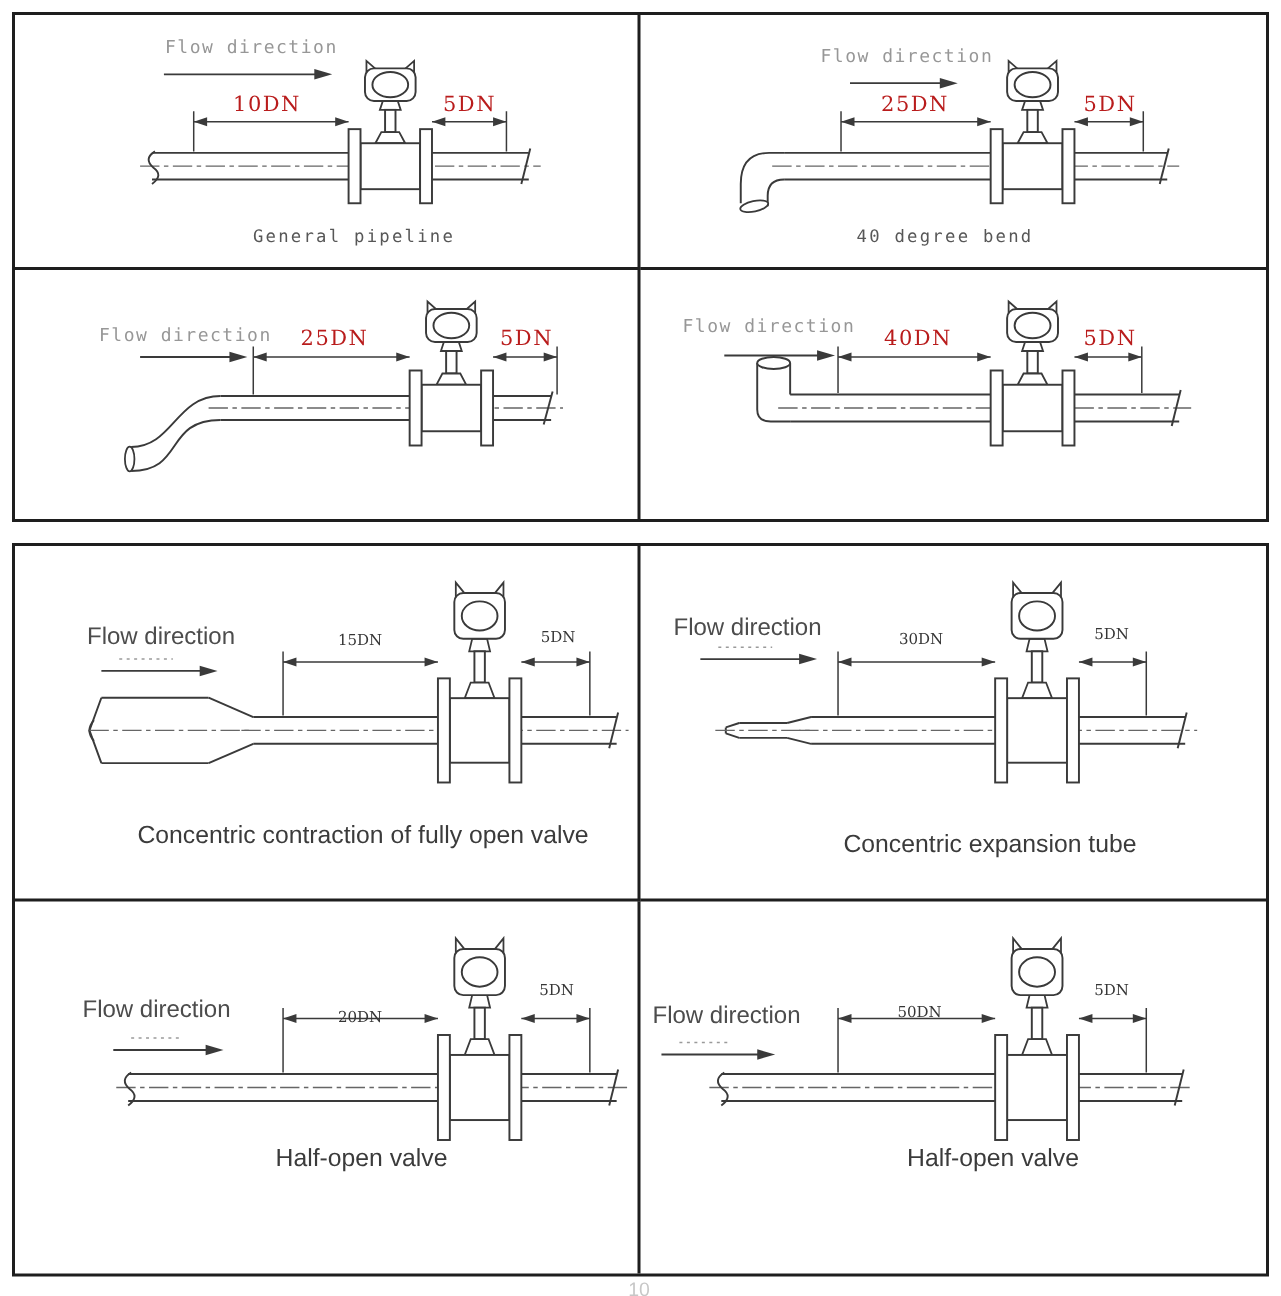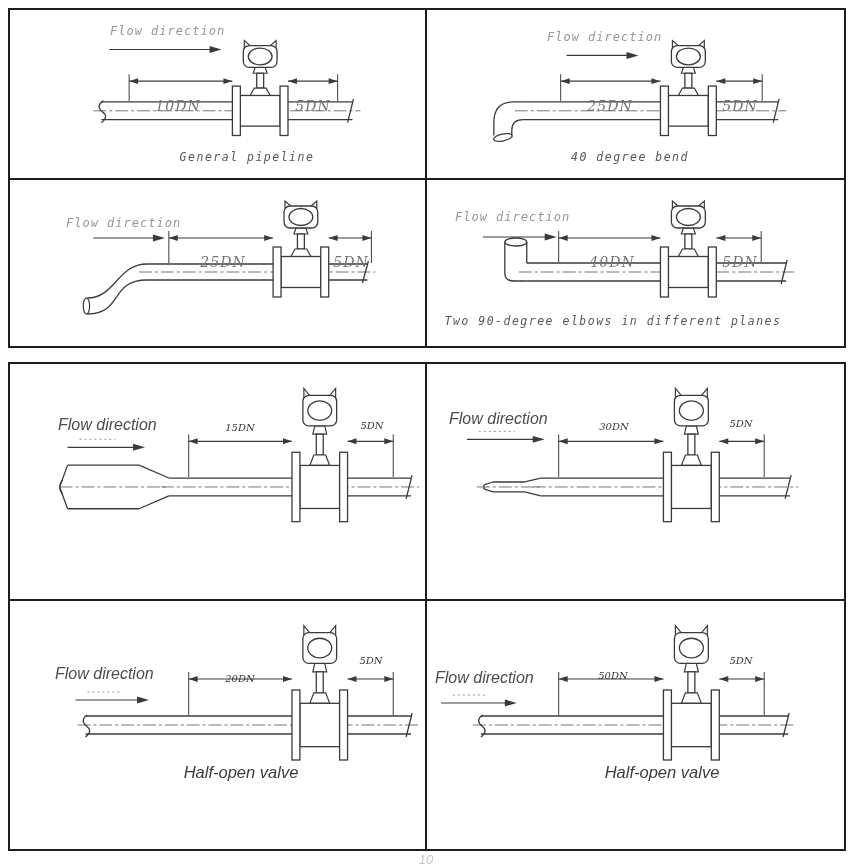--- a/index.html
+++ b/index.html
@@ -1,31 +1,31 @@
 <!DOCTYPE html>
 <html style="--border: #1e1e1e; --line: #3a3a3a;"><head>
 <meta charset="utf-8">
 <style>
   :root{ --border:#1e1e1e; --line:#3a3a3a; }
   html,body{margin:0;padding:0;background:#fff;}
   #page{position:relative;width:854px;height:864px;background:#fff;overflow:hidden;
-        font-family:"Liberation Sans",sans-serif;font-style:italic;}
+        font-family:"Liberation Sans",sans-serif;}
   .box{position:absolute;left:8px;width:838px;border:2px solid var(--border);
        box-sizing:border-box;display:grid;grid-template-columns:1fr 1fr;background:#fff;}
   #box-top{top:8px;height:340px;grid-template-rows:170px 166px;}
   #box-bottom{top:362px;height:489px;grid-template-rows:237px 248px;}
   .panel{position:relative;box-sizing:border-box;}
   .c0{border-right:2px solid var(--border);}
   .r0{border-bottom:2px solid var(--border);}
   .panel svg{position:absolute;left:0;top:0;width:100%;height:100%;}
   .lbl{position:absolute;white-space:nowrap;}
   .ctr{transform:translateX(-50%);}
   .top-flow{font-family:"DejaVu Sans Mono",monospace;font-size:12px;letter-spacing:1px;color:#979797;}
   .bot-flow{font-family:"Liberation Sans",sans-serif;font-size:16px;color:#4c4c4c;}
-  .top-dim{font-family:"DejaVu Serif",serif;font-size:14px;letter-spacing:1px;color:#737373;margin-top:36px;}
+  .top-dim{font-family:"DejaVu Serif",serif;font-size:14px;letter-spacing:1px;color:#b91c1c;}
   .bot-dim{font-family:"DejaVu Serif",serif;font-size:10px;color:#363636;}
   .top-cap{font-family:"DejaVu Sans Mono",monospace;font-size:11.5px;letter-spacing:1.5px;color:#575757;}
   .bot-cap{font-family:"Liberation Sans",sans-serif;font-size:16.5px;color:#3b3b3b;}
   #footer-mark{position:absolute;left:426px;top:852px;transform:translateX(-50%);
     font-size:13px;color:#9a9a9a;opacity:.55;font-family:"Liberation Sans",sans-serif;}
 </style>
 </head>
 <body>
 
 <div id="page">
@@ -56,21 +56,21 @@
           <polygon points="242,86.5 262,86.5 258,79 246,79" stroke="#3a3a3a" stroke-width="1.2" fill="#fff"></polygon>
           <rect x="232" y="86.5" width="40" height="31" rx="0" stroke="#3a3a3a" stroke-width="1.3" fill="#fff"></rect>
           <rect x="224" y="77" width="8" height="50" rx="0" stroke="#3a3a3a" stroke-width="1.3" fill="#fff"></rect>
           <rect x="272" y="77" width="8" height="50" rx="0" stroke="#3a3a3a" stroke-width="1.3" fill="#fff"></rect>
           <line x1="100" y1="40" x2="205" y2="40" stroke="#3a3a3a" stroke-width="1.2" fill="none"></line>
           <polygon points="213,40 201,36.5 201,43.5" fill="#3a3a3a"></polygon>
         </svg>
       <div class="lbl top-flow" style="left:100px;top:14px">Flow direction</div>
       <div class="lbl top-dim ctr" style="left:168px;top:52px">10DN</div>
       <div class="lbl top-dim ctr" style="left:303px;top:52px">5DN</div>
-      <div class="lbl top-cap ctr" style="left:237px;top:140px">General pipeline</div>
+      <div class="lbl top-cap ctr" style="left:226px;top:140px">General pipeline</div>
     </div>
 
     <div class="panel r0">
       <svg class="diagram" preserveAspectRatio="none" viewBox="0 0 418 170">
           <line x1="88" y1="102" x2="360" y2="102" stroke="#666" stroke-width="0.9" fill="none" stroke-dasharray="13 3 3 3"></line>
           <line x1="96" y1="93" x2="352" y2="93" stroke="#3a3a3a" stroke-width="1.3" fill="none"></line>
           <line x1="96" y1="111" x2="352" y2="111" stroke="#3a3a3a" stroke-width="1.3" fill="none"></line>
           <path d="M 96 93 H 86 Q 67 93 67 114 V 127" stroke="#3a3a3a" stroke-width="1.3" fill="none"></path>
           <path d="M 96 111 Q 85 111 85 122 V 129" stroke="#3a3a3a" stroke-width="1.3" fill="none"></path>
           <ellipse cx="76" cy="129" rx="9.5" ry="3.5" transform="rotate(-12 76 129)" stroke="#3a3a3a" stroke-width="1.2" fill="#fff"></ellipse>
@@ -163,21 +163,20 @@
           <polygon points="252,76.5 272,76.5 268,69 256,69" stroke="#3a3a3a" stroke-width="1.2" fill="#fff"></polygon>
           <rect x="242" y="76.5" width="40" height="31" rx="0" stroke="#3a3a3a" stroke-width="1.3" fill="#fff"></rect>
           <rect x="234" y="67" width="8" height="50" rx="0" stroke="#3a3a3a" stroke-width="1.3" fill="#fff"></rect>
           <rect x="282" y="67" width="8" height="50" rx="0" stroke="#3a3a3a" stroke-width="1.3" fill="#fff"></rect>
           <line x1="56" y1="57" x2="122" y2="57" stroke="#3a3a3a" stroke-width="1.2" fill="none"></line>
           <polygon points="130,57 118,53.5 118,60.5" fill="#3a3a3a"></polygon>
         </svg>
       <div class="lbl top-flow" style="left:28px;top:30px">Flow direction</div>
       <div class="lbl top-dim ctr" style="left:185px;top:38px">40DN</div>
       <div class="lbl top-dim ctr" style="left:313px;top:38px">5DN</div>
-      <div class="lbl top-cap ctr" style="left:186px;top:134px">Two 90-degree elbows in different planes</div>
     </div>
   </div>
 
   <div class="box" id="box-bottom">
 
     <div class="panel c0 r0">
       <svg class="diagram" preserveAspectRatio="none" viewBox="0 0 418 237">
           <line x1="152" y1="124" x2="412" y2="124" stroke="#666" stroke-width="0.9" fill="none" stroke-dasharray="13 3 3 3"></line>
           <line x1="160" y1="115" x2="404" y2="115" stroke="#3a3a3a" stroke-width="1.3" fill="none"></line>
           <line x1="160" y1="133" x2="404" y2="133" stroke="#3a3a3a" stroke-width="1.3" fill="none"></line>
@@ -207,20 +206,21 @@
           <rect x="292" y="102.3" width="40" height="43.4" rx="0" stroke="#3a3a3a" stroke-width="1.3" fill="#fff"></rect>
           <rect x="284" y="89" width="8" height="70" rx="0" stroke="#3a3a3a" stroke-width="1.3" fill="#fff"></rect>
           <rect x="332" y="89" width="8" height="70" rx="0" stroke="#3a3a3a" stroke-width="1.3" fill="#fff"></rect>
           <line x1="70" y1="76" x2="106" y2="76" stroke="#9a9a9a" stroke-width="1" fill="none" stroke-dasharray="2 3"></line>
           <line x1="58" y1="84" x2="128" y2="84" stroke="#3a3a3a" stroke-width="1.2" fill="none"></line>
           <polygon points="136,84 124,80.5 124,87.5" fill="#3a3a3a"></polygon>
         </svg>
       <div class="lbl bot-flow" style="left:48px;top:52px">Flow direction</div>
       <div class="lbl bot-dim ctr" style="left:230px;top:58px">15DN</div>
       <div class="lbl bot-dim ctr" style="left:362px;top:56px">5DN</div>
+      <div class="lbl bot-cap ctr" style="left:232px;top:184px">Concentric contraction of fully open valve</div>
     </div>
 
     <div class="panel r0">
       <svg class="diagram" preserveAspectRatio="none" viewBox="0 0 418 237">
           <line x1="106" y1="124" x2="372" y2="124" stroke="#666" stroke-width="0.9" fill="none" stroke-dasharray="13 3 3 3"></line>
           <line x1="114" y1="115" x2="364" y2="115" stroke="#3a3a3a" stroke-width="1.3" fill="none"></line>
           <line x1="114" y1="133" x2="364" y2="133" stroke="#3a3a3a" stroke-width="1.3" fill="none"></line>
           <line x1="66" y1="119" x2="98" y2="119" stroke="#3a3a3a" stroke-width="1.3" fill="none"></line>
           <line x1="66" y1="129" x2="98" y2="129" stroke="#3a3a3a" stroke-width="1.3" fill="none"></line>
           <line x1="98" y1="119" x2="114" y2="115" stroke="#3a3a3a" stroke-width="1.3" fill="none"></line>
@@ -248,20 +248,21 @@
           <rect x="245" y="102.3" width="40" height="43.4" rx="0" stroke="#3a3a3a" stroke-width="1.3" fill="#fff"></rect>
           <rect x="237" y="89" width="8" height="70" rx="0" stroke="#3a3a3a" stroke-width="1.3" fill="#fff"></rect>
           <rect x="285" y="89" width="8" height="70" rx="0" stroke="#3a3a3a" stroke-width="1.3" fill="#fff"></rect>
           <line x1="52" y1="68" x2="88" y2="68" stroke="#9a9a9a" stroke-width="1" fill="none" stroke-dasharray="2 3"></line>
           <line x1="40" y1="76" x2="110" y2="76" stroke="#3a3a3a" stroke-width="1.2" fill="none"></line>
           <polygon points="118,76 106,72.5 106,79.5" fill="#3a3a3a"></polygon>
         </svg>
       <div class="lbl bot-flow" style="left:22px;top:46px">Flow direction</div>
       <div class="lbl bot-dim ctr" style="left:187px;top:57px">30DN</div>
       <div class="lbl bot-dim ctr" style="left:314px;top:54px">5DN</div>
+      <div class="lbl bot-cap ctr" style="left:233px;top:190px">Concentric expansion tube</div>
     </div>
 
     <div class="panel c0">
       <svg class="diagram" preserveAspectRatio="none" viewBox="0 0 418 248">
           <line x1="68" y1="124" x2="412" y2="124" stroke="#666" stroke-width="0.9" fill="none" stroke-dasharray="13 3 3 3"></line>
           <line x1="76" y1="115" x2="404" y2="115" stroke="#3a3a3a" stroke-width="1.3" fill="none"></line>
           <line x1="76" y1="133" x2="404" y2="133" stroke="#3a3a3a" stroke-width="1.3" fill="none"></line>
           <line x1="143" y1="undefined" x2="143" y2="NaN" stroke="#3a3a3a" stroke-width="1.4" fill="none"></line>
           <path d="M 131 NaN Q 143 NaN 155 NaN Z" stroke="#3a3a3a" stroke-width="1.3" fill="#fff"></path>
           <polygon points="120,NaN 120,NaN 143,undefined" stroke="#3a3a3a" stroke-width="1.2" fill="#fff"></polygon>

